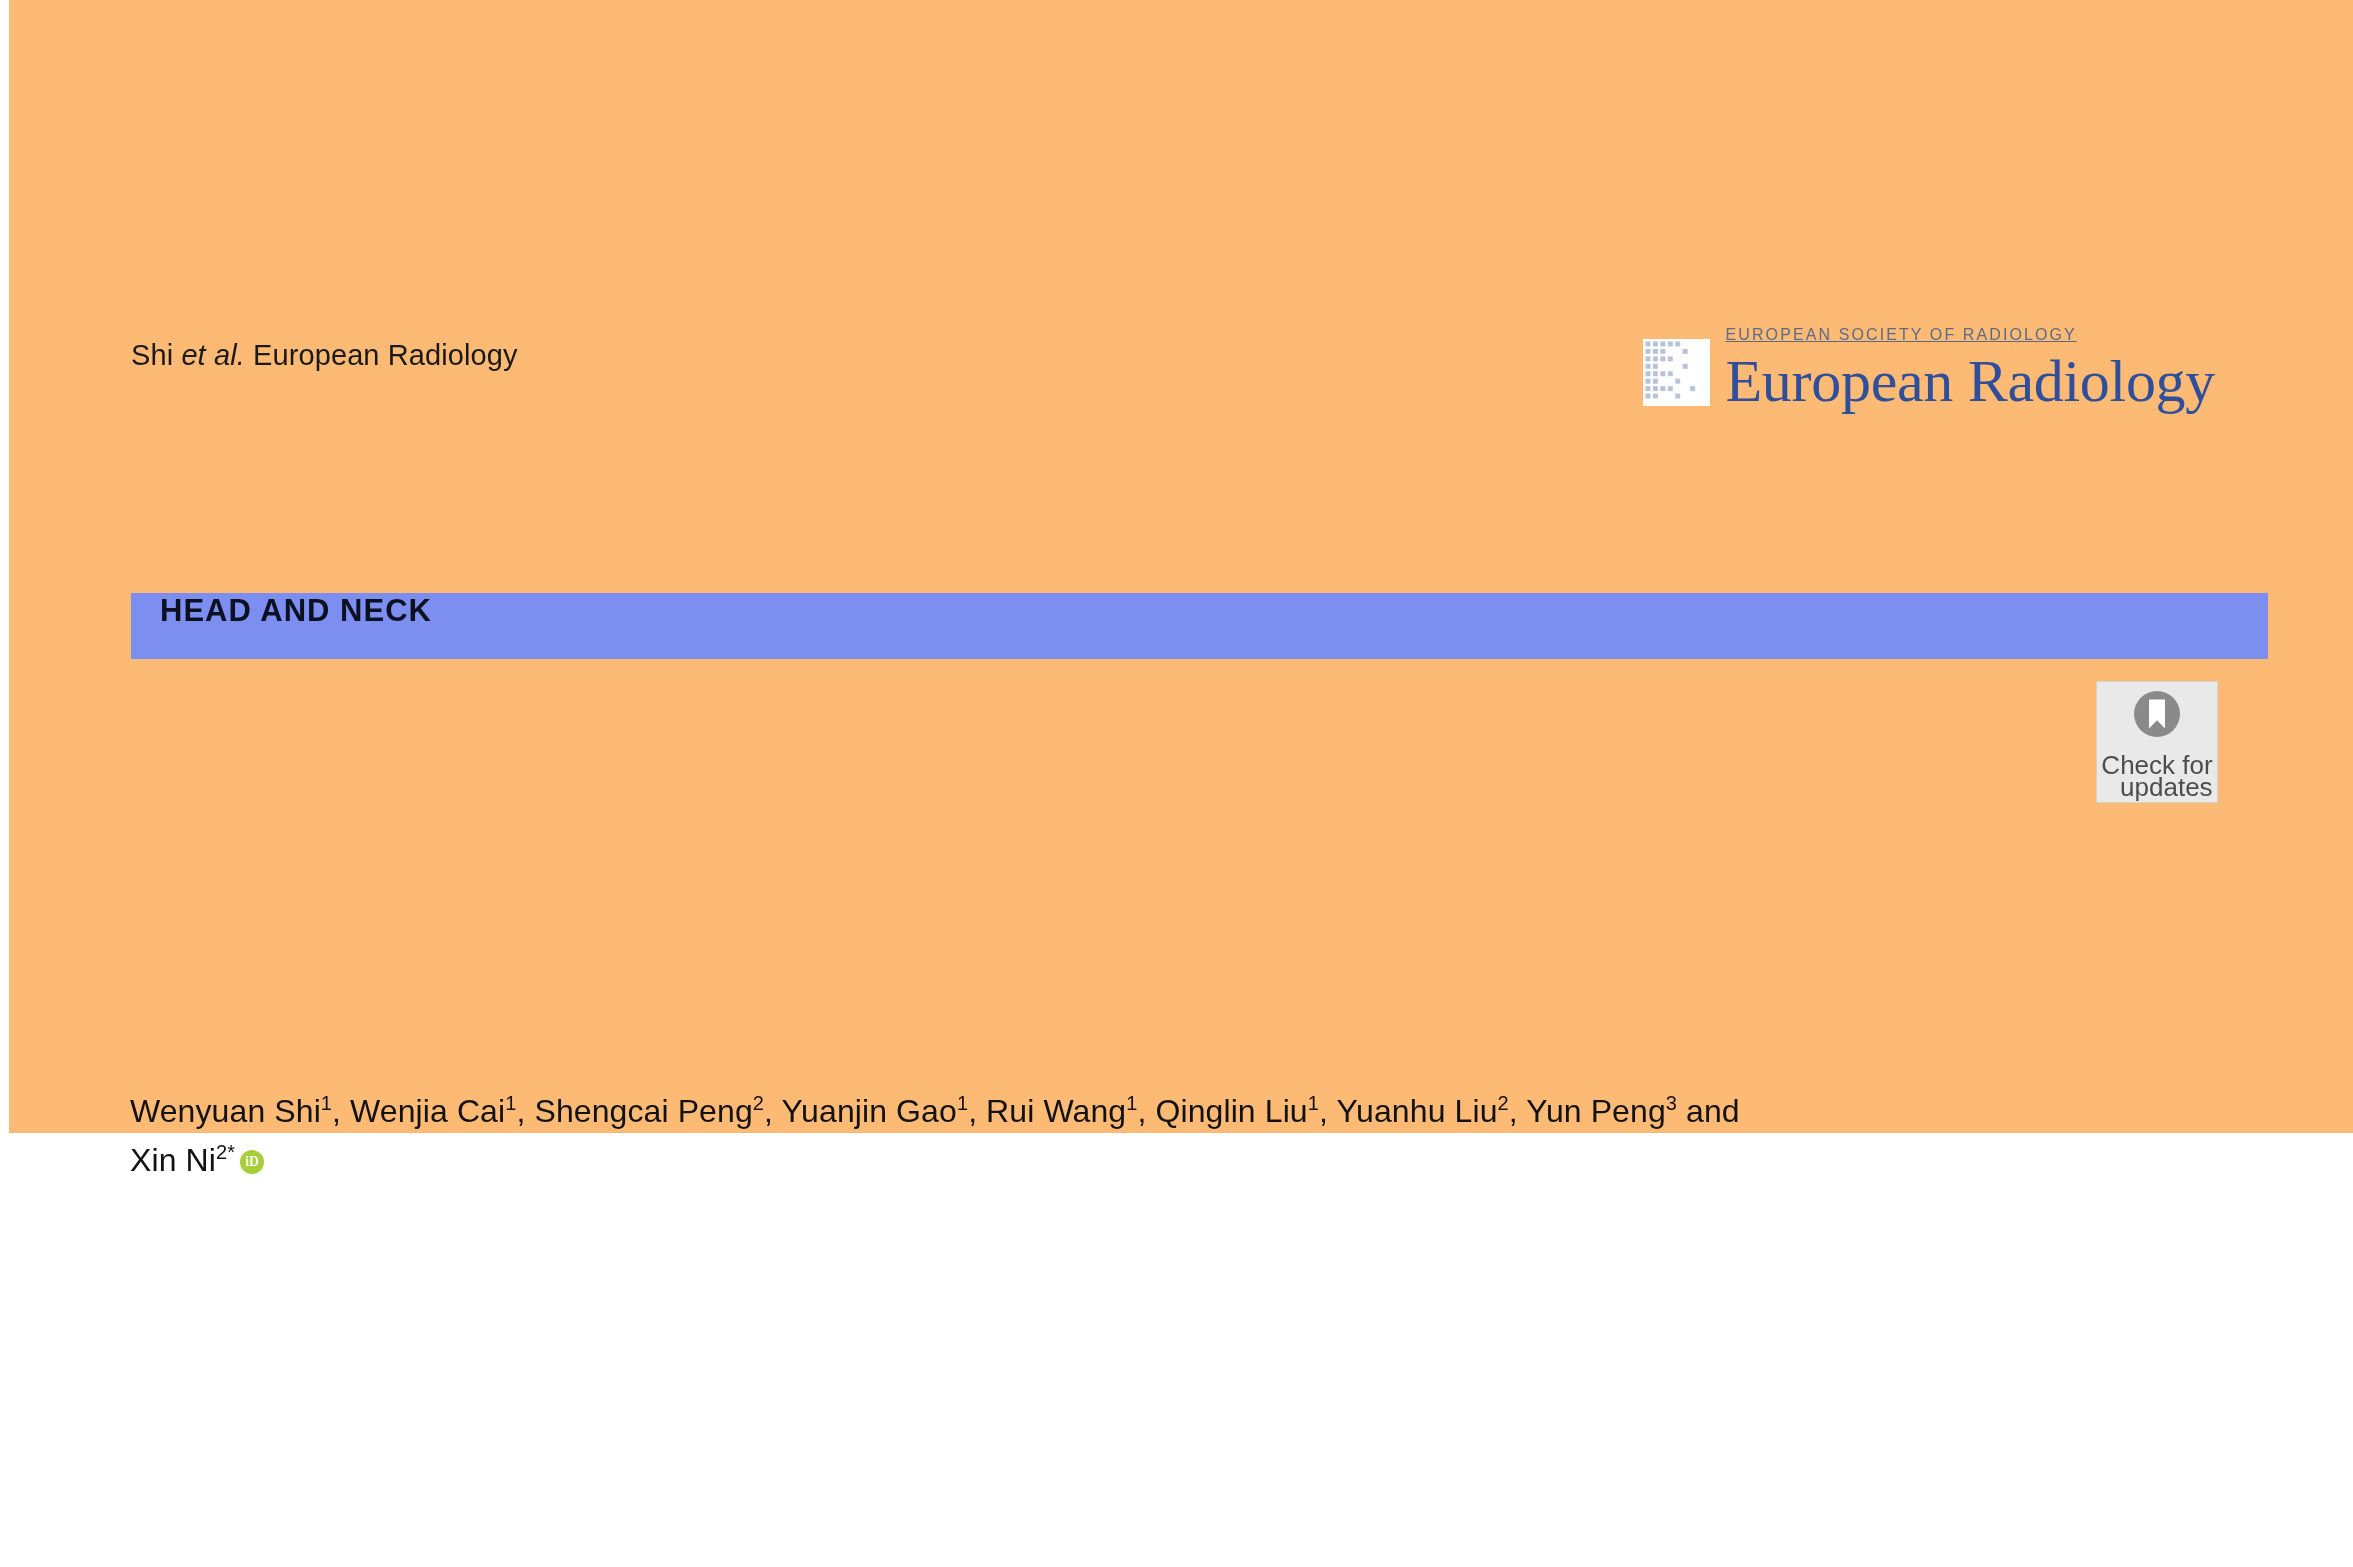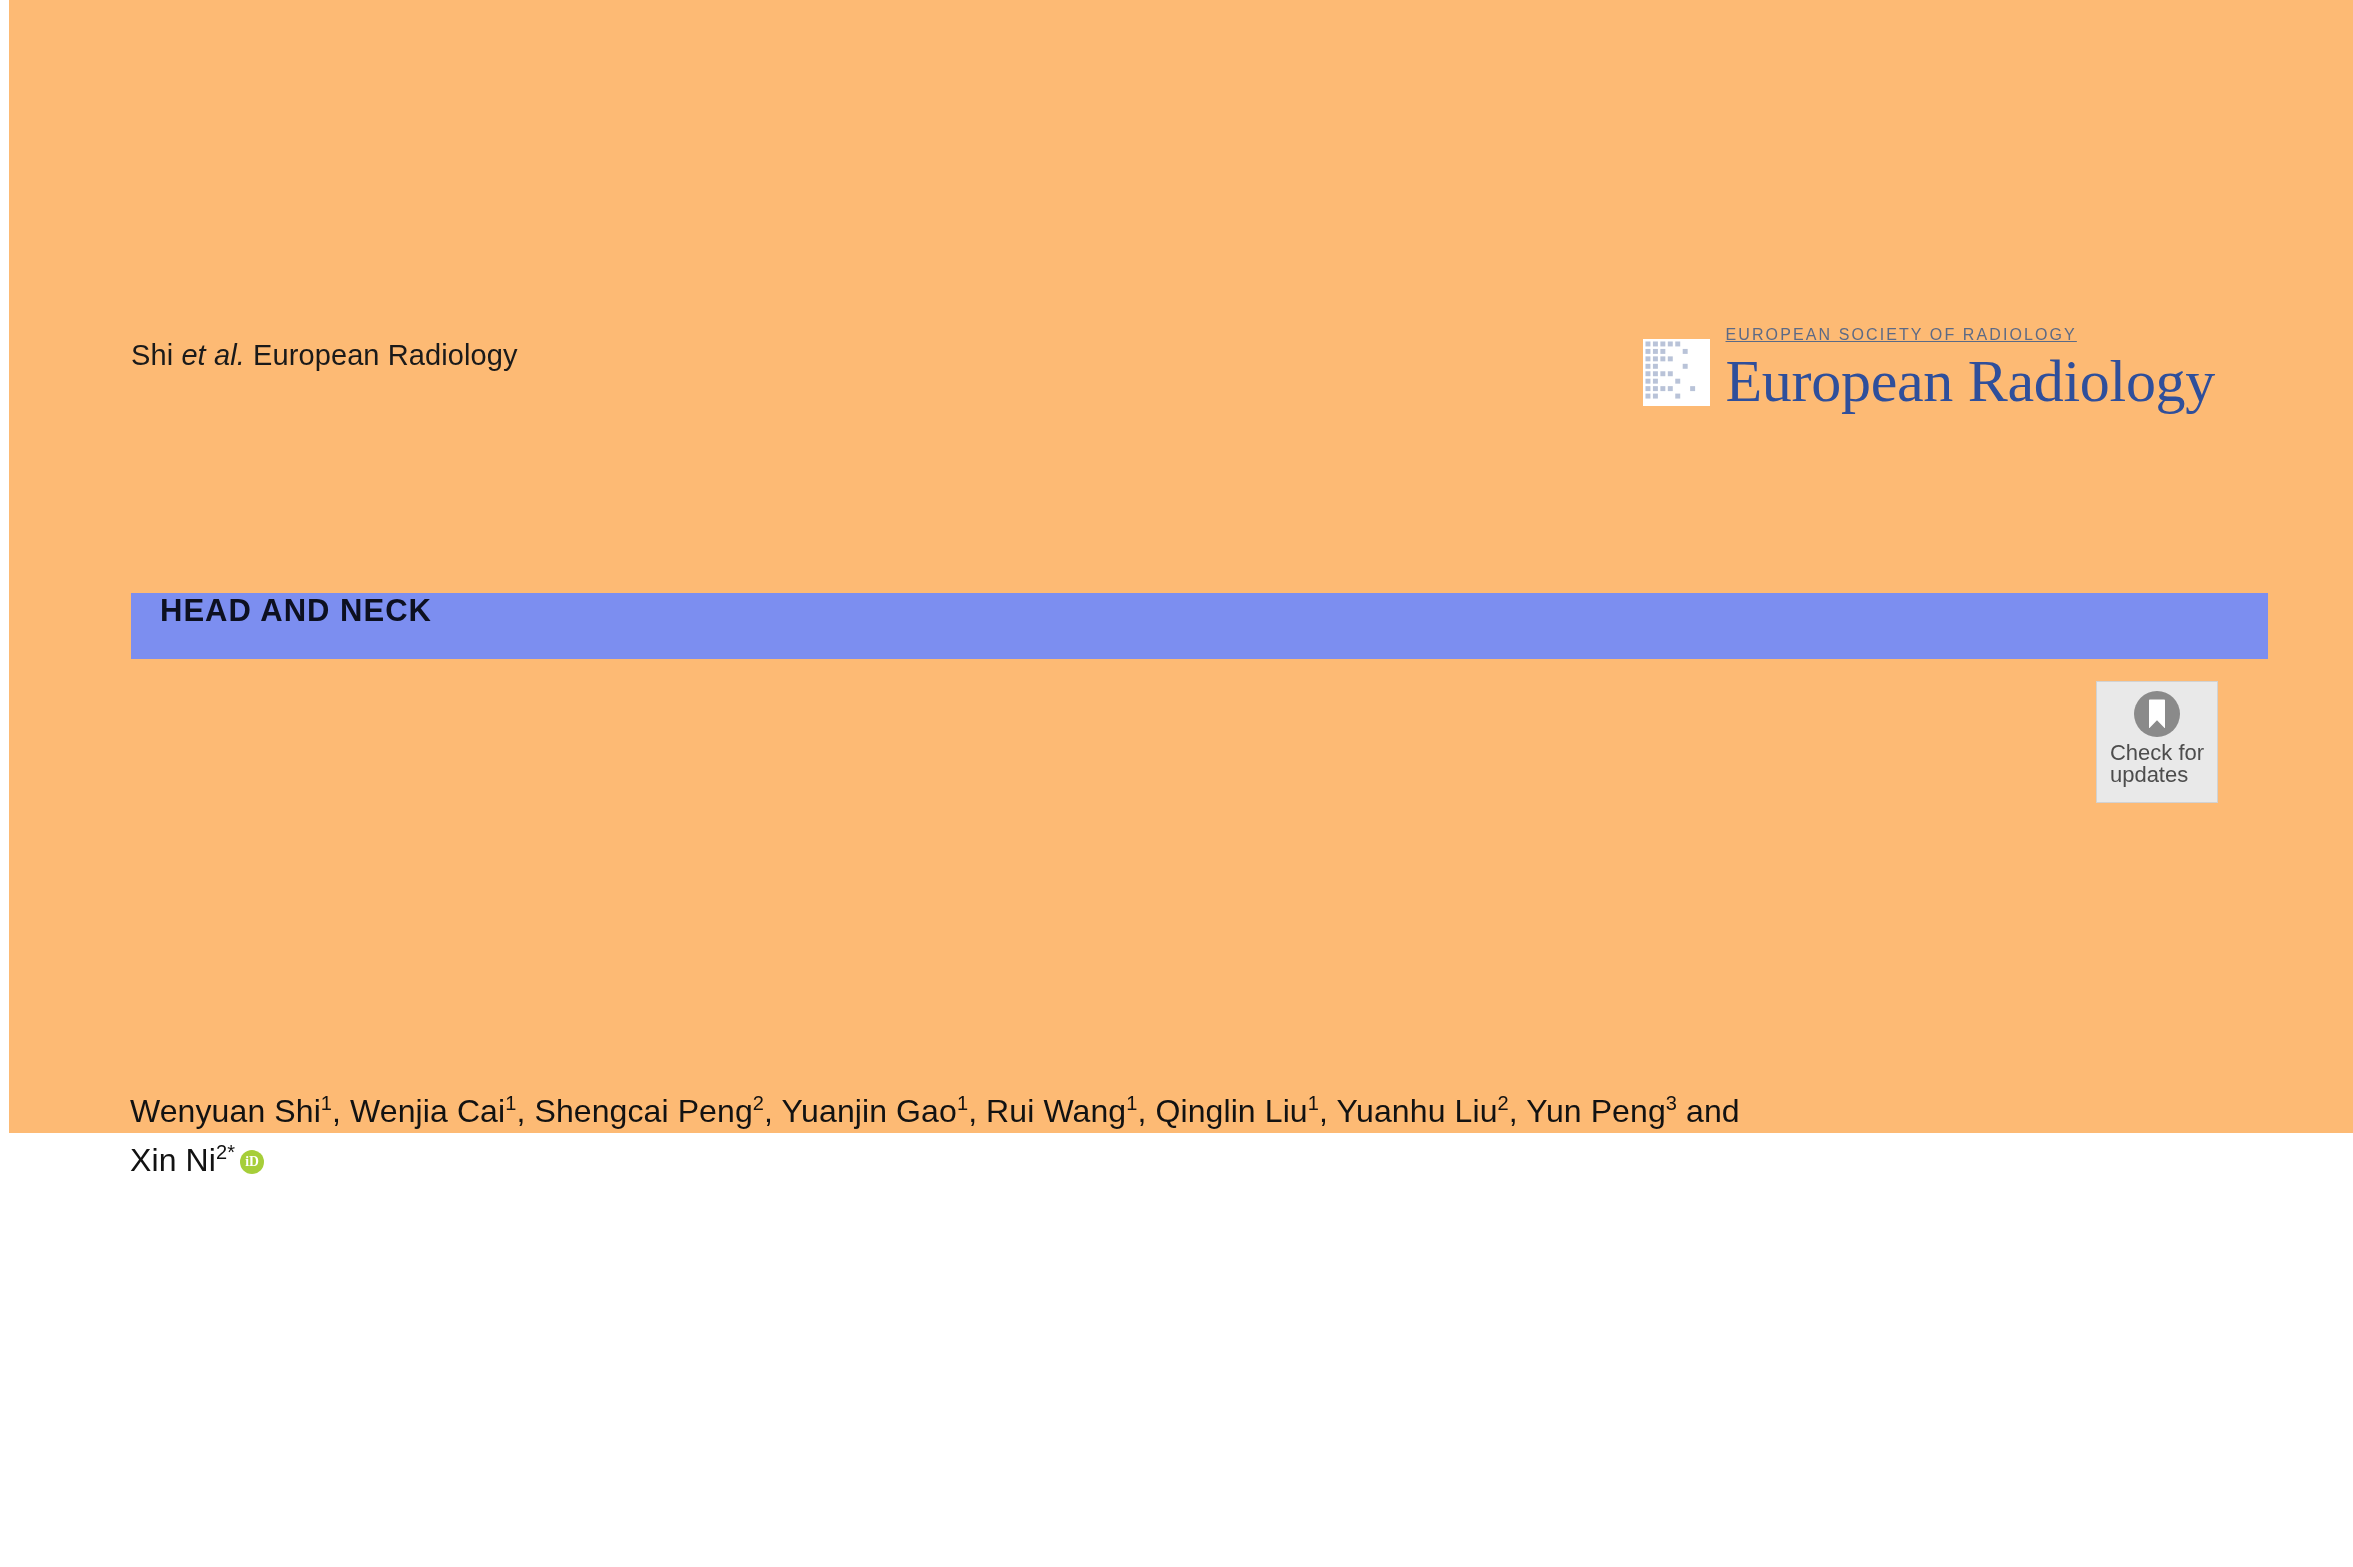--- a/index.html
+++ b/index.html
@@ -150,25 +150,25 @@
     position: absolute;
     left: 15px;
     top: 8.7px;
     width: 16px;
     height: 29px;
     background: #ffffff;
     border-radius: 1.2px 1.2px 0 0;
     clip-path: polygon(0 0, 100% 0, 100% 100%, 50% 72%, 0 100%);
   }
   .crossmark-text {
-    margin-top: 5px;
-    font-size: 22px;
+    margin-top: 17px;
+    font-size: 26px;
     line-height: 22.4px;
     color: #4d4d4d;
-    text-align: left;
+    text-align: right;
   }
 
   
   .authors {
     position: absolute;
     left: 121px;
     top: 1087px;
     width: 2130px;
     font-size: 32px;
     line-height: 49px;

